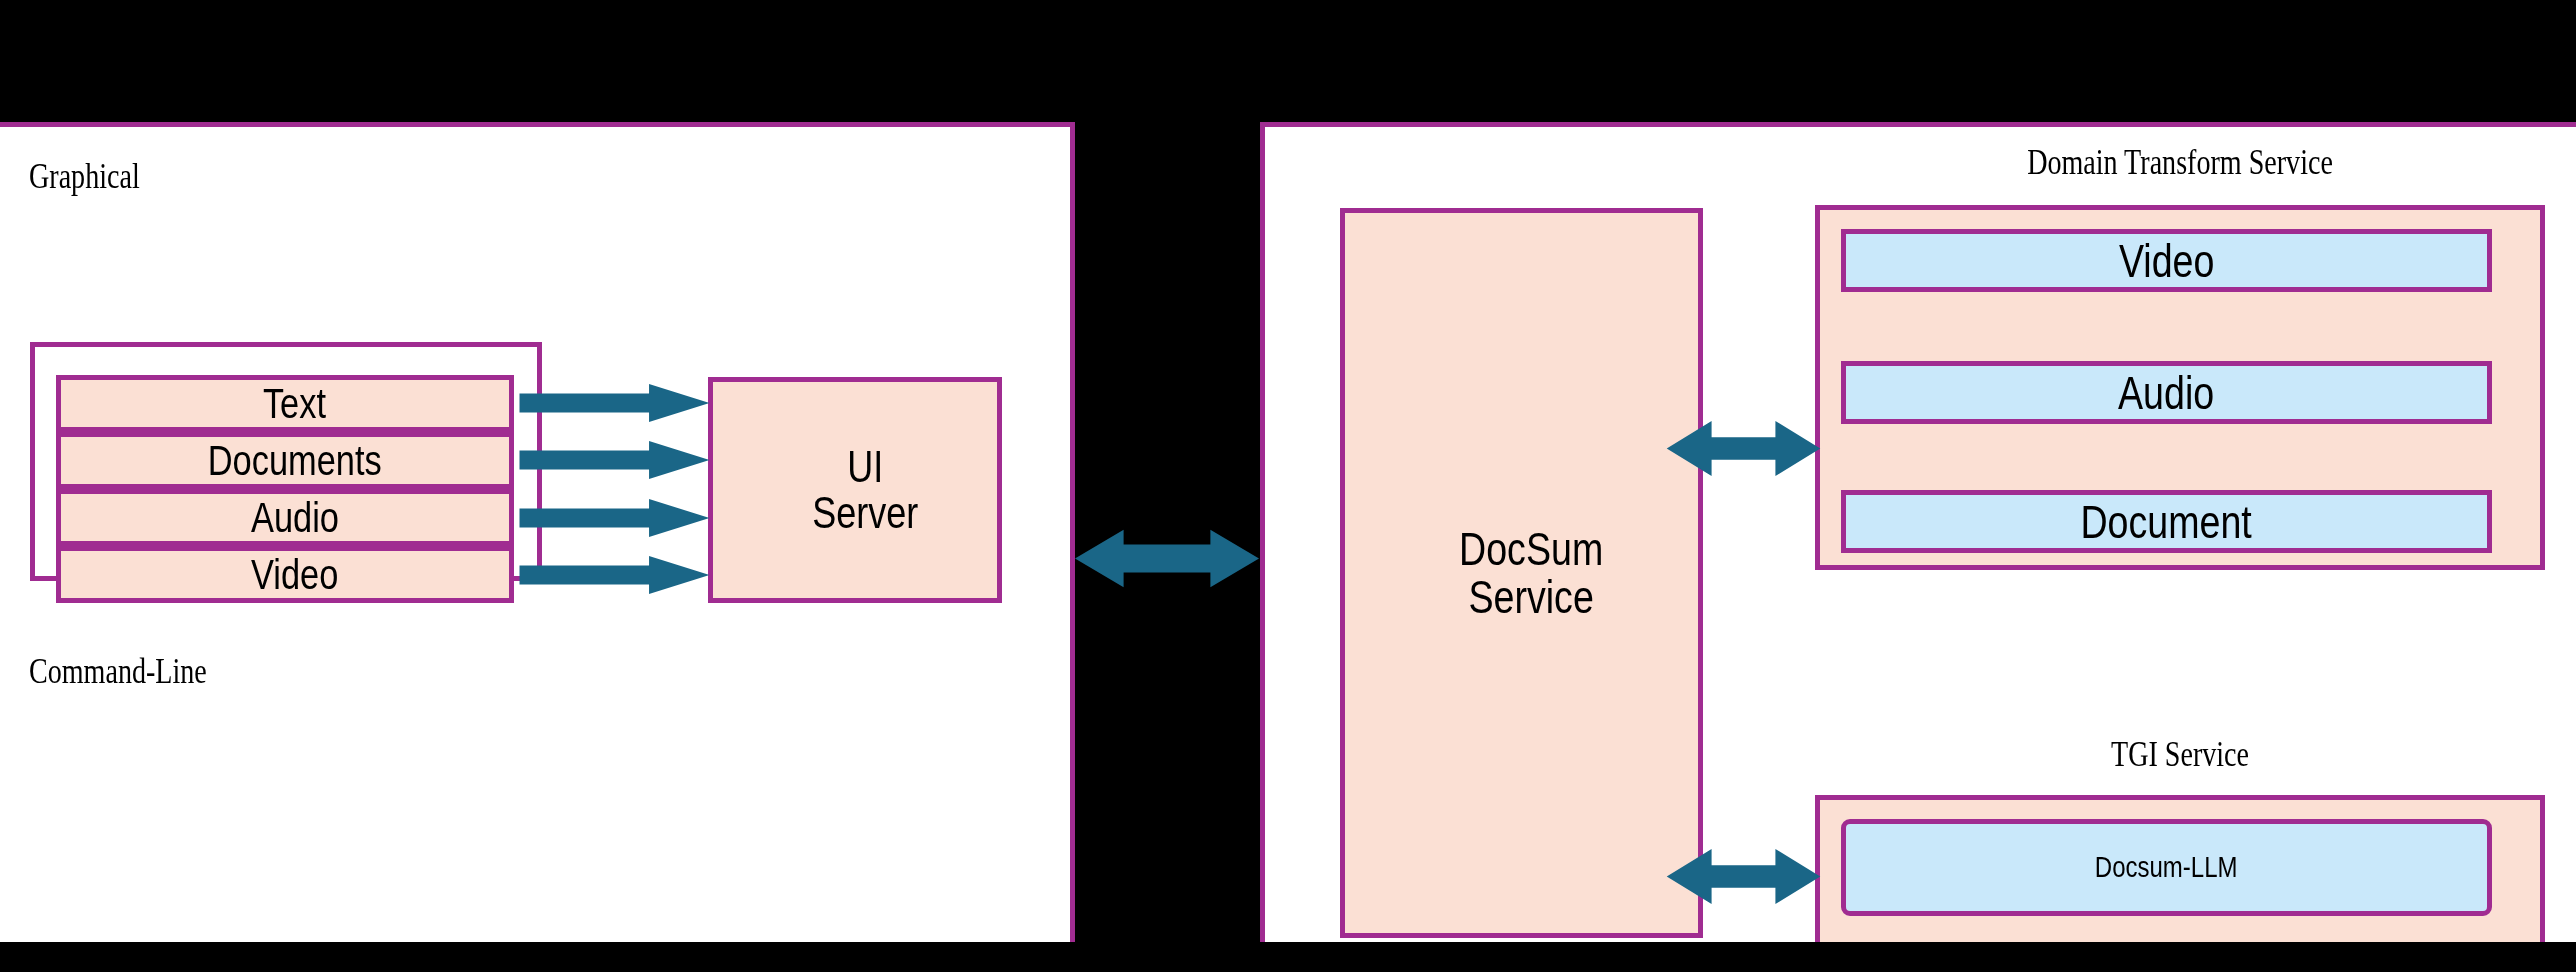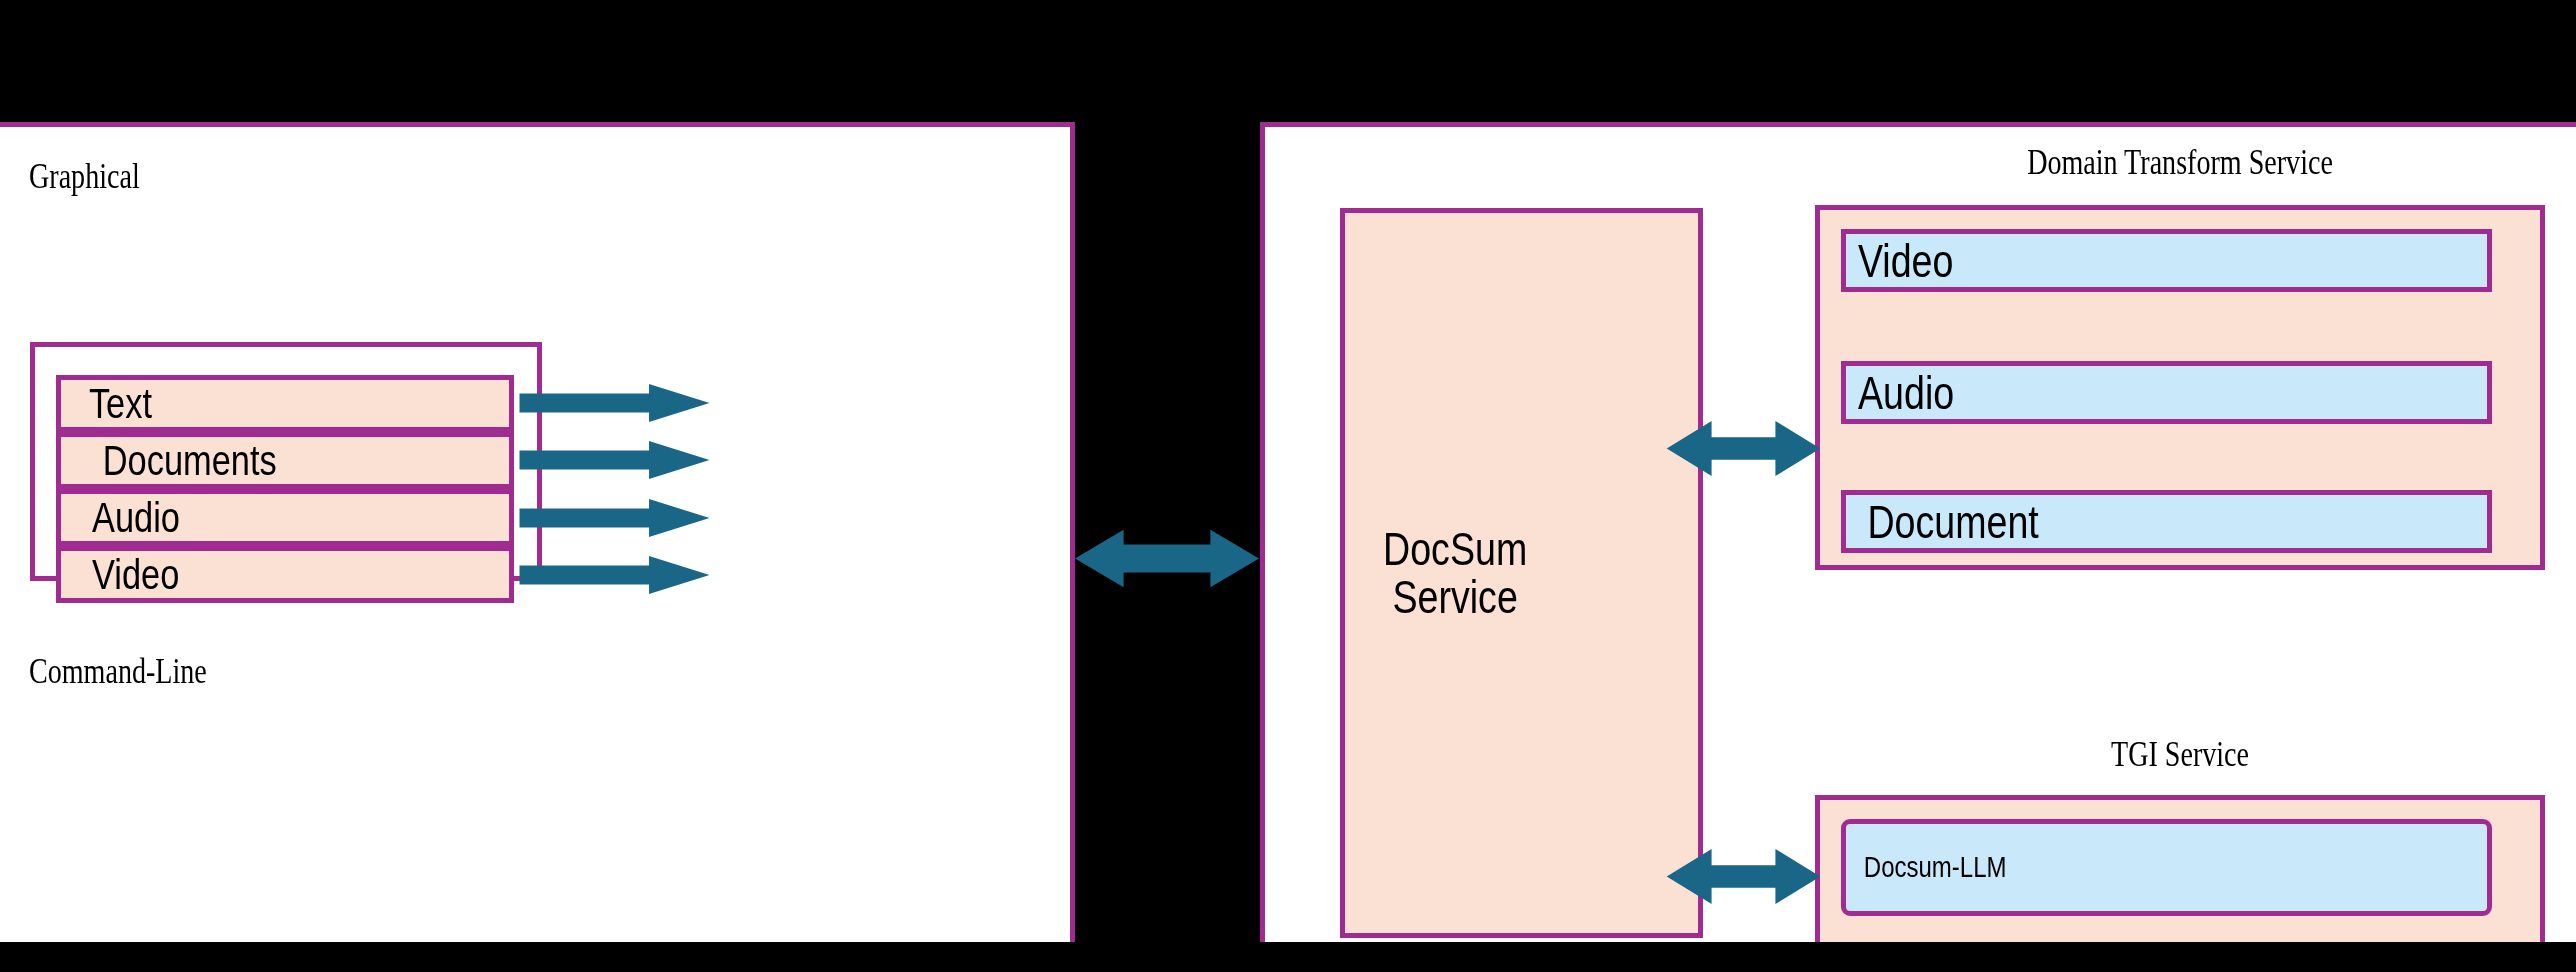--- a/index.html
+++ b/index.html
@@ -41,20 +41,21 @@
   .caption.left-anchor  { transform-origin: left center; }
   .caption.center-anchor{ transform-origin: center center; text-align: center; }
 
   
   .box {
     position: absolute;
     box-sizing: border-box;
     border: 5.2px solid #A02C91;
     display: flex;
     align-items: center;
+    justify-content: center;
     text-align: center;
     color: #000000;
     line-height: 1.02;
   }
   .box .lbl {
     display: block;
     transform: scaleX(0.80);
     white-space: pre-line;
   }
   .fill-peach { background: #FBE0D4; padding-left: 20px; }
@@ -116,20 +117,24 @@
     </div>
 
     <div class="box fill-peach src-pos src-box" id="src-audio" style="left:56px; top:362px;">
       <span class="lbl">Audio</span>
     </div>
 
     <div class="box fill-peach src-pos src-box" id="src-video" style="left:56px; top:419px;">
       <span class="lbl">Video</span>
     </div>
 
+    <div class="box fill-peach" id="box-ui-server">
+      <span class="lbl">UI
+Server</span>
+    </div>
 
     <div class="arrow" style="left:519px; top:257px;">
       <svg width="191" height="38" viewBox="0 0 220 44">
         <polygon points="0,11 150,11 150,0 220,22 150,44 150,33 0,33" fill="#1A6687"></polygon>
       </svg>
     </div>
     <div class="arrow" style="left:519px; top:314px;">
       <svg width="191" height="38" viewBox="0 0 220 44">
         <polygon points="0,11 150,11 150,0 220,22 150,44 150,33 0,33" fill="#1A6687"></polygon>
       </svg>

